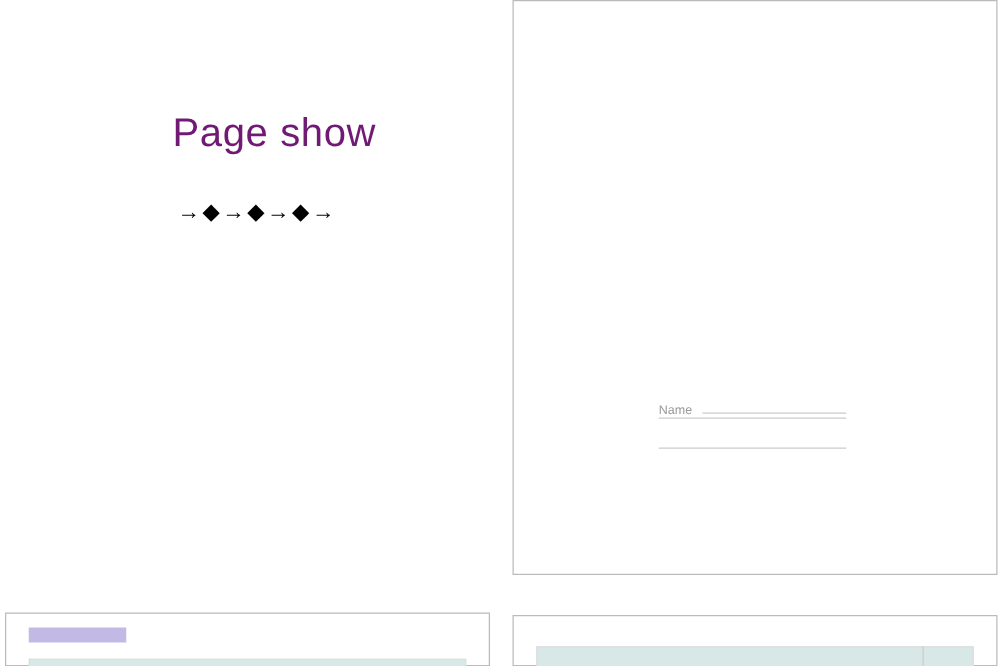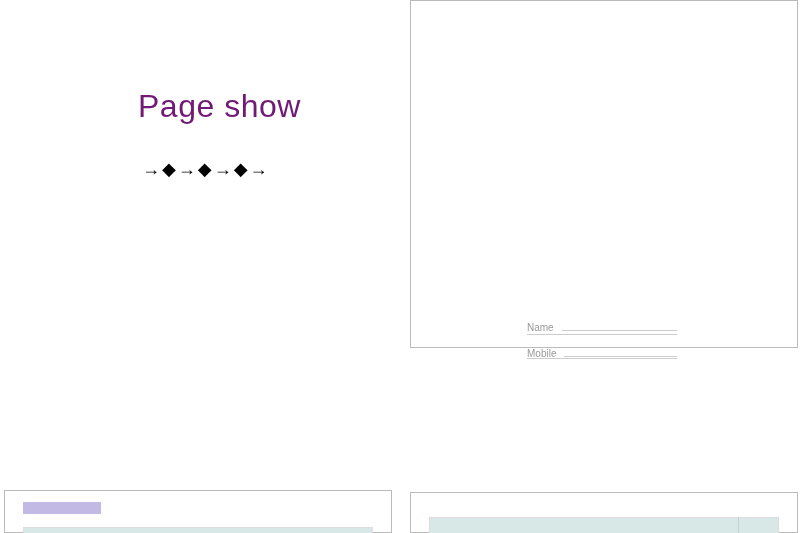--- a/index.html
+++ b/index.html
@@ -41,21 +41,21 @@
     }
     .page-thumb {
       position: absolute;
       border: 1px solid #bbbbbb;
       background: #ffffff;
     }
     .page-thumb.top-right {
       left: 410px;
       top: 0px;
       width: 388px;
-      height: 348px;
+      height: 460px;
     }
     .form-area {
       position: absolute;
       left: 116px;
       top: 320px;
       width: 150px;
     }
     .form-row {
       display: flex;
       align-items: baseline;
@@ -143,24 +143,20 @@
   <span class="arrow">→</span>
 </div>
 
 <div class="page-thumb top-right">
   <div class="form-area">
     <div class="form-row">
       <span class="form-label">Name</span>
       <span class="form-line"></span>
     </div>
     <div class="underline" style="top:13px;"></div>
-    <div class="form-row" style="margin-top:8px;">
-      <span class="form-label">Mobile</span>
-      <span class="form-line"></span>
-    </div>
     <div class="underline" style="top:37px;"></div>
   </div>
 </div>
 
 <div class="page-thumb bottom-left">
   <div class="purple-bar"></div>
   <div class="table-strip-bl"></div>
 </div>
 
 <div class="page-thumb bottom-right">

